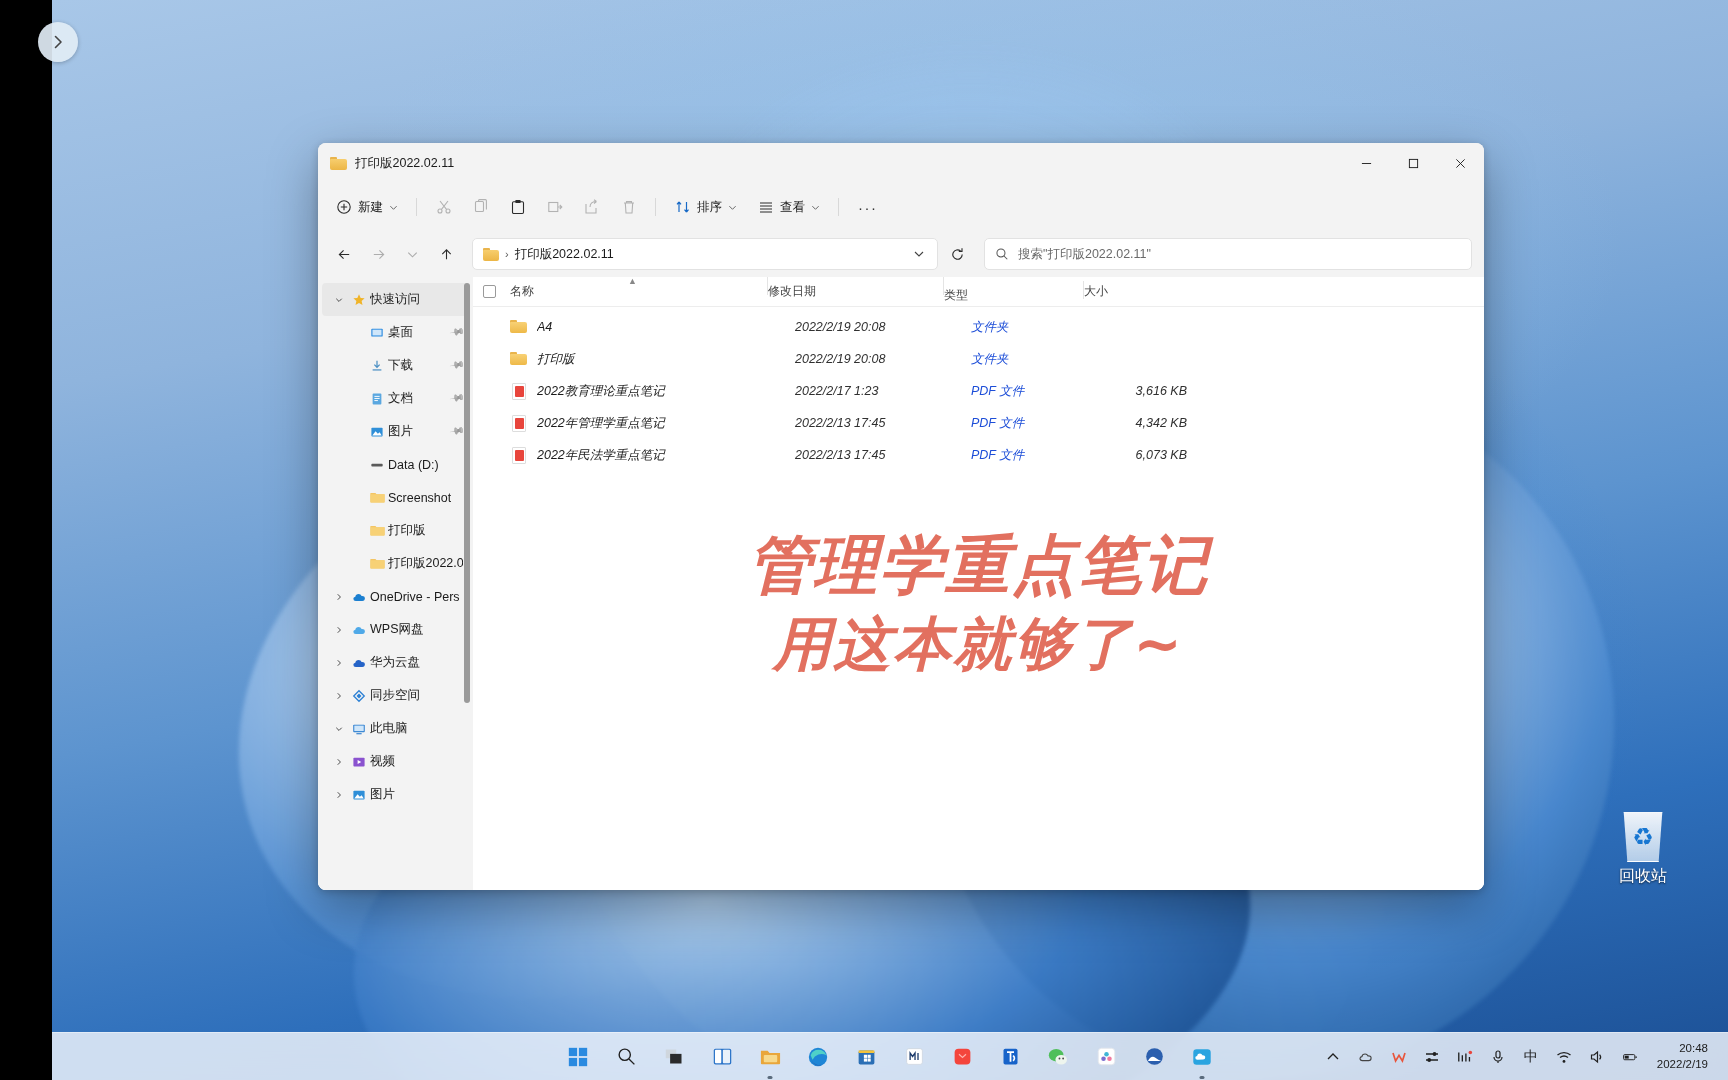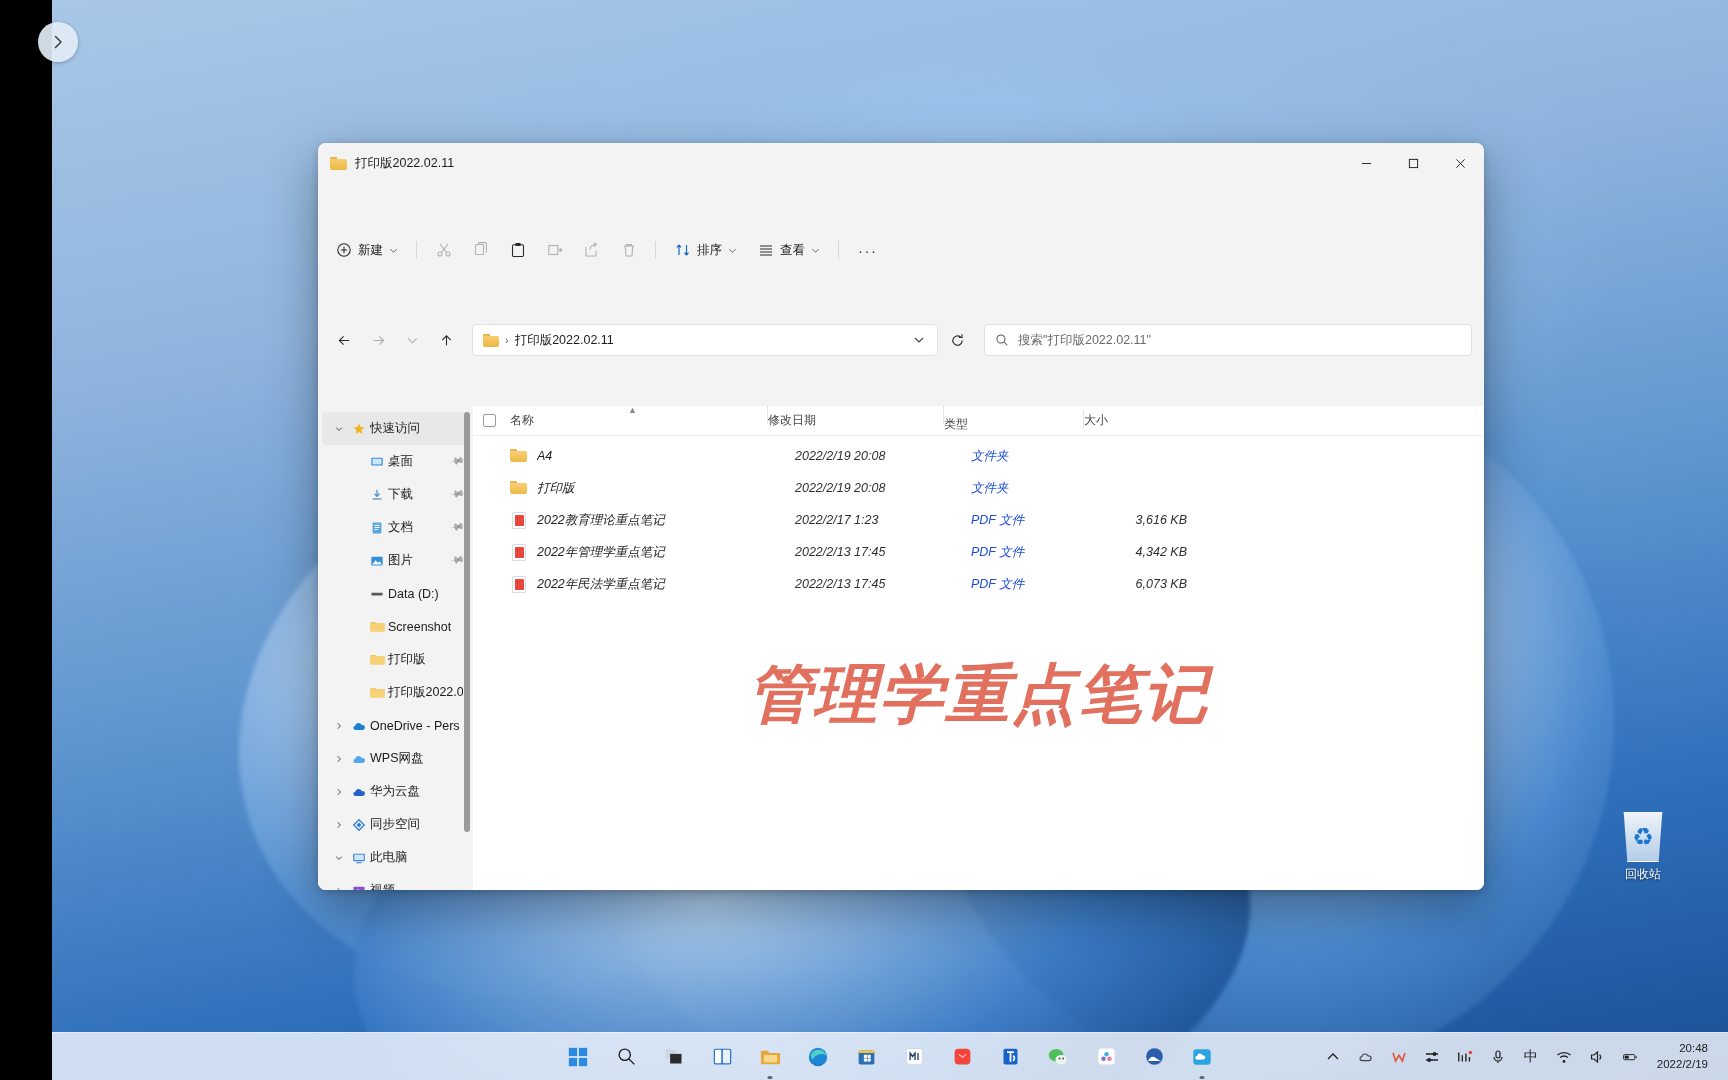--- a/index.html
+++ b/index.html
@@ -60,33 +60,32 @@
     background: linear-gradient(180deg, rgba(255,255,255,.92), rgba(225,238,250,.75));
     clip-path: polygon(8% 0%, 92% 0%, 84% 100%, 16% 100%);
     border: 1px solid rgba(255,255,255,.85);
     display: flex; align-items: center; justify-content: center;
     position: relative;
   }
   .bin-glyph .recycle {
     font-size: 24px; color: #1776d1; line-height: 1;
   }
   #recycle-bin .label {
-    font-size: 12px; color: #fff; text-shadow: 0 1px 2px rgba(0,0,0,.7);
+    font-size: 16px; color: #fff; text-shadow: 0 1px 2px rgba(0,0,0,.7);
   }
 
   
   #explorer {
     position: absolute; left: 318px; top: 143px; width: 1166px; height: 747px;
     background: #f3f3f3;
     border-radius: 8px;
     box-shadow: 0 18px 50px rgba(0,0,0,.34), 0 2px 8px rgba(0,0,0,.2);
     overflow: hidden;
     display: flex; flex-direction: column;
     z-index: 20;
-    gap: 43px;
   }
   
   .titlebar {
     height: 40px; display: flex; align-items: center;
     background: #f3f3f3; padding-left: 12px; flex: none;
   }
   .title-folder {
     width: 17px; height: 14px; margin-right: 8px; position: relative; flex: none;
   }
   .title-folder::before {
@@ -723,20 +722,21 @@
             </span>
             <span class="c-name">2022年民法学重点笔记</span>
             <span class="c-date">2022/2/13 17:45</span>
             <span class="c-type">PDF 文件</span>
             <span class="c-size">6,073 KB</span>
           </div>
         </div>
 
       <div id="caption-overlay">
         <div class="line1">管理学重点笔记</div>
+        <div class="line2">用这本就够了~</div>
       </div>
 
     </div>
   </div>
 
 </div>
 
 <div id="taskbar">
   <div id="tb-center">
 

